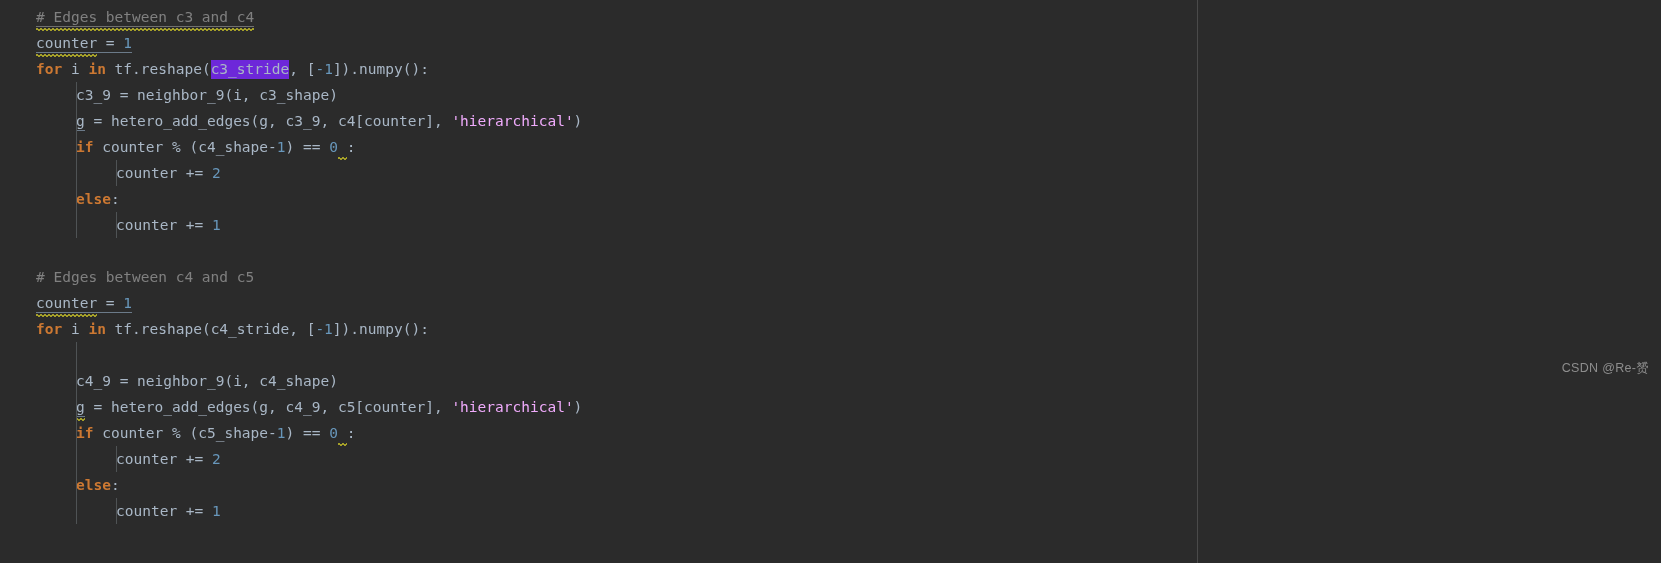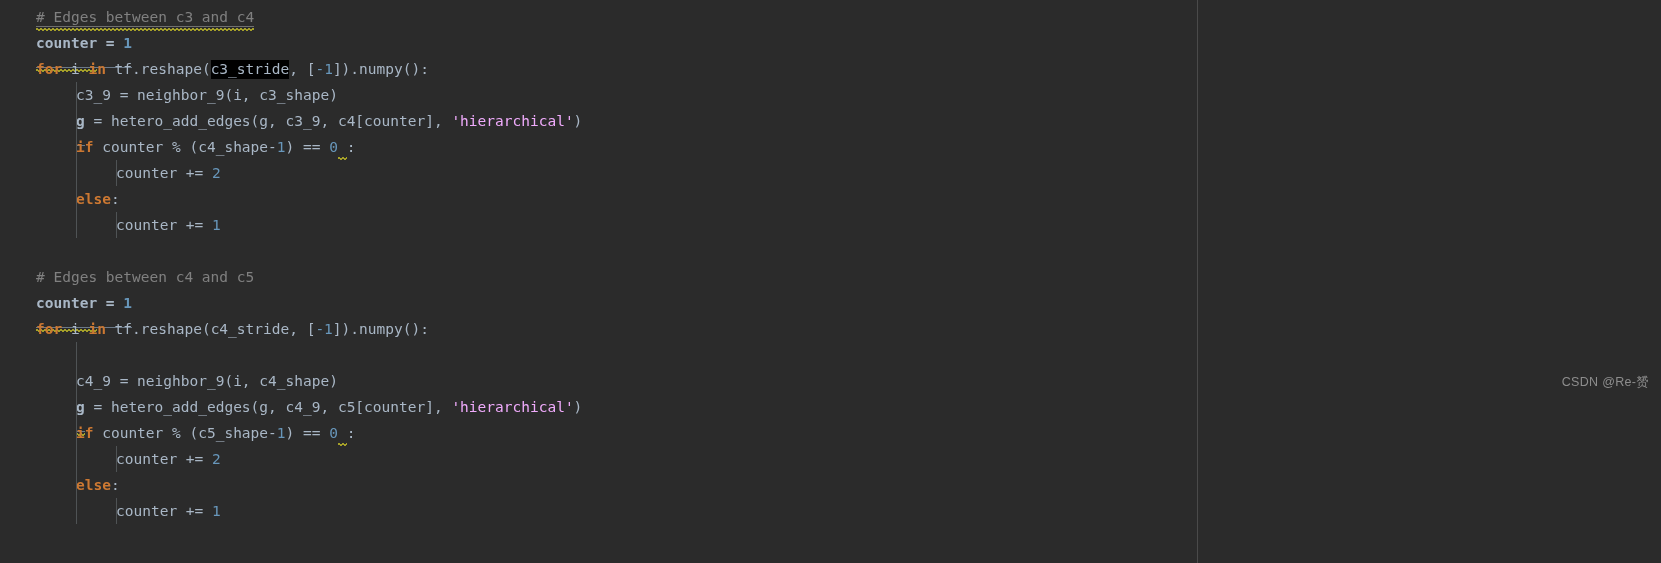--- a/index.html
+++ b/index.html
@@ -76,29 +76,28 @@
 
   
   .kw   { color: #cc7832; font-weight: bold; }          
   .num  { color: #6897bb; }          
   .str  { color: #f0abfc; }          
   .cmt  { color: #808080; }          
   .def  { color: #a9b7c6; }          
 
   
   .hl {
-    background: #000000;
+    background: #6d28d9;
     padding: 1px 0 2px 0;
   }
 
   
   .uline {
     border-bottom: 1px solid #6b7a89;
-    padding-bottom: 16px;
-    font-weight: bold;
+    padding-bottom: 1px;
   }
   .uline-cmt {
     border-bottom: 1px solid #707070;
     padding-bottom: 1px;
   }
 
   
   .wavy {
     position: relative;
   }
@@ -119,21 +118,21 @@
   }
   .wavy-sm::after {
     bottom: -5px;
     height: 3px;
   }
 
   
   .watermark {
     position: absolute;
     right: 12px;
-    bottom: 7px;
+    bottom: 21px;
     color: #8d8d8d;
     font-family: "Liberation Sans", sans-serif;
     font-size: 12.5px;
     letter-spacing: 0.3px;
     user-select: none;
   }
 </style>
 </head>
 <body>
 

